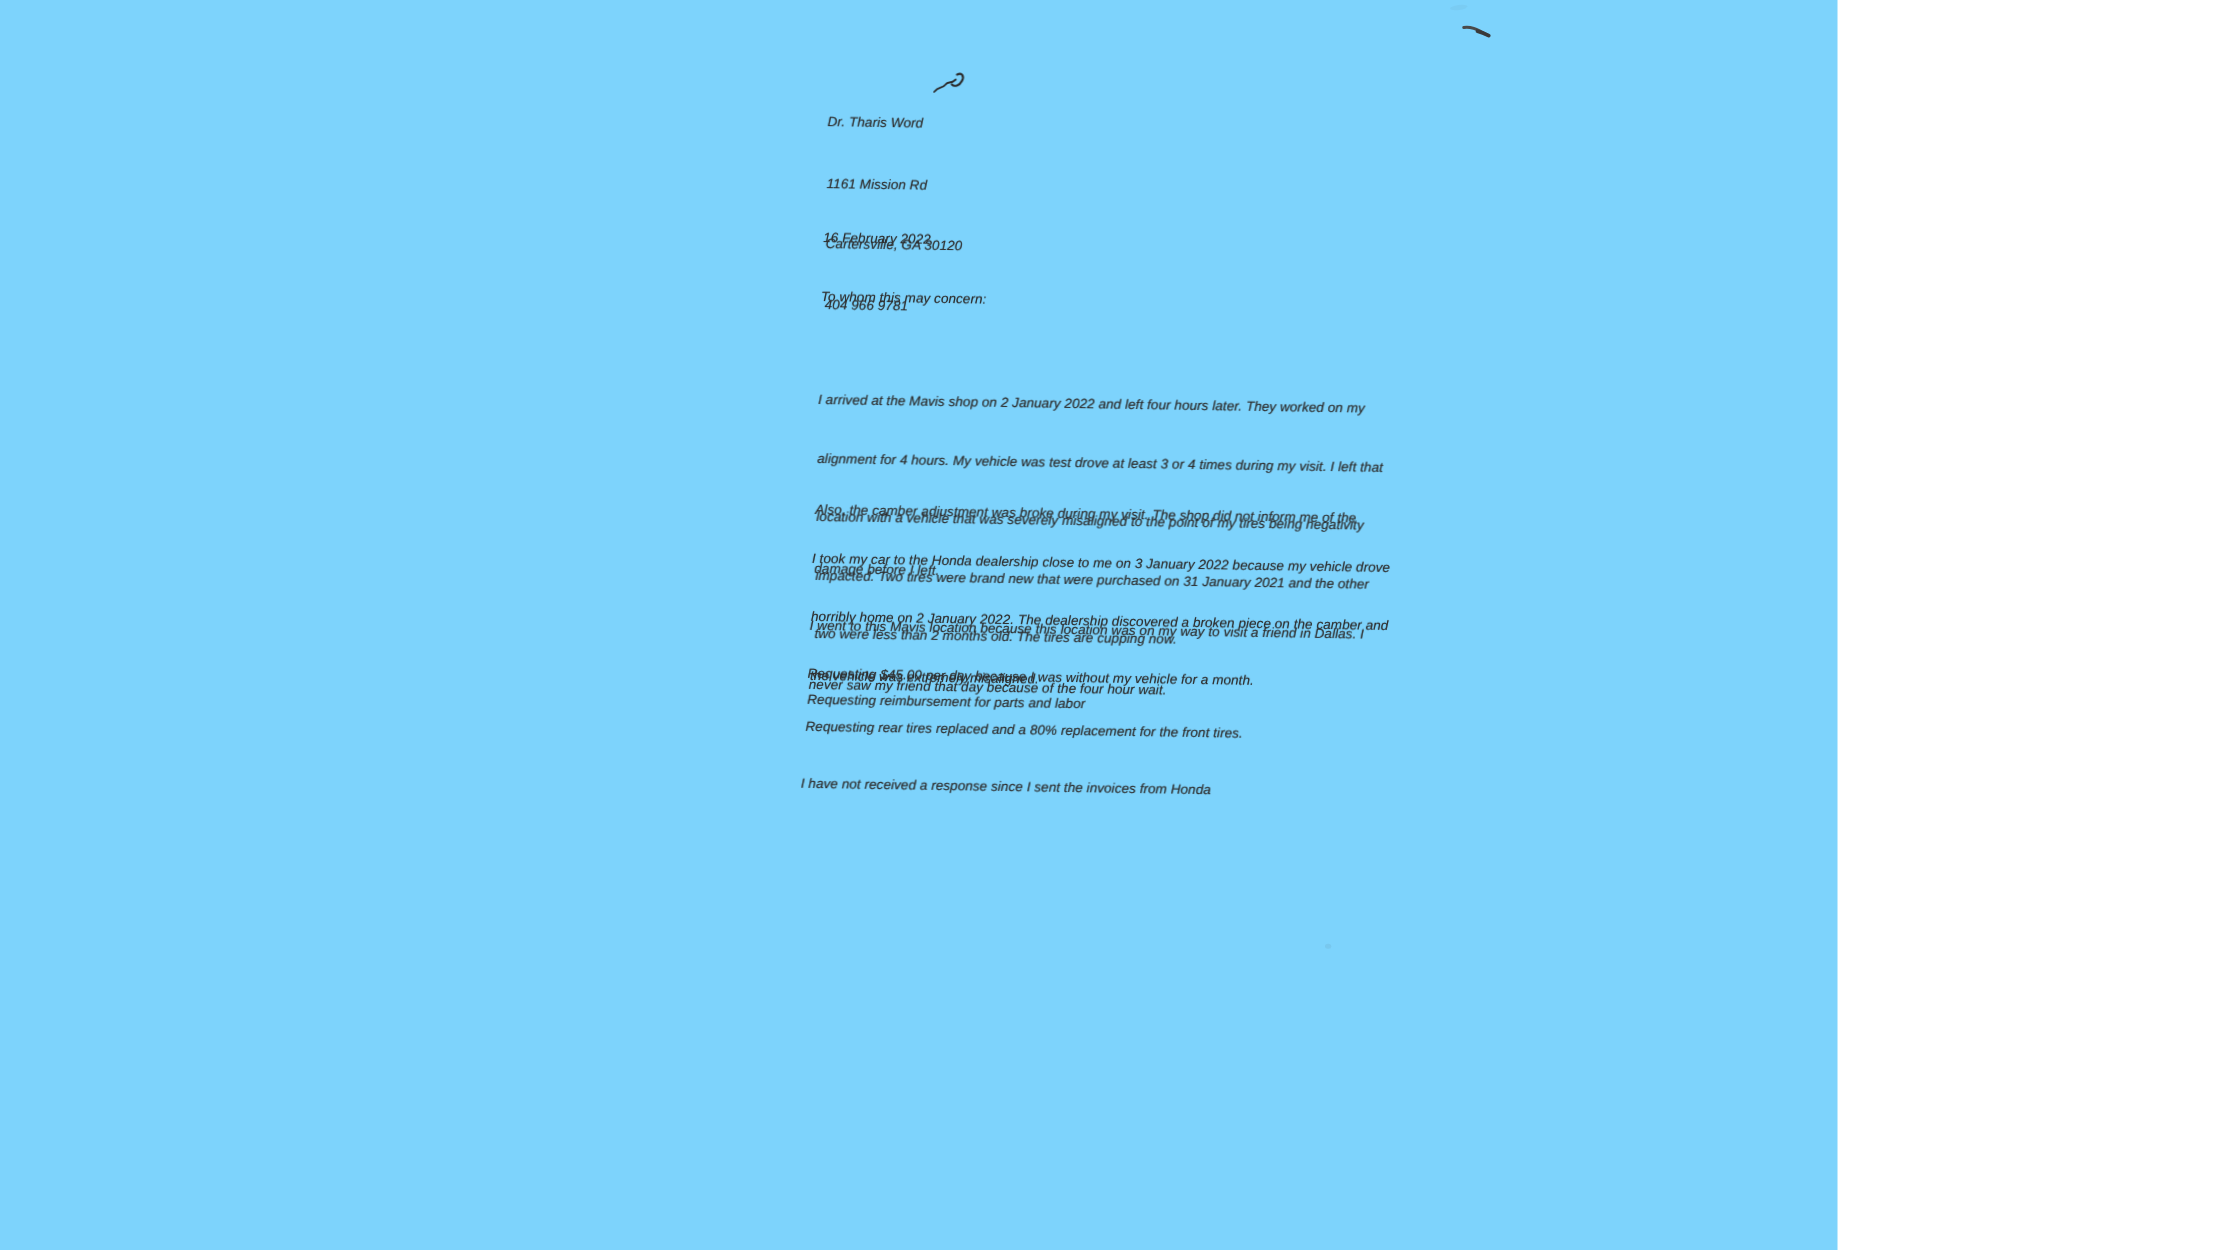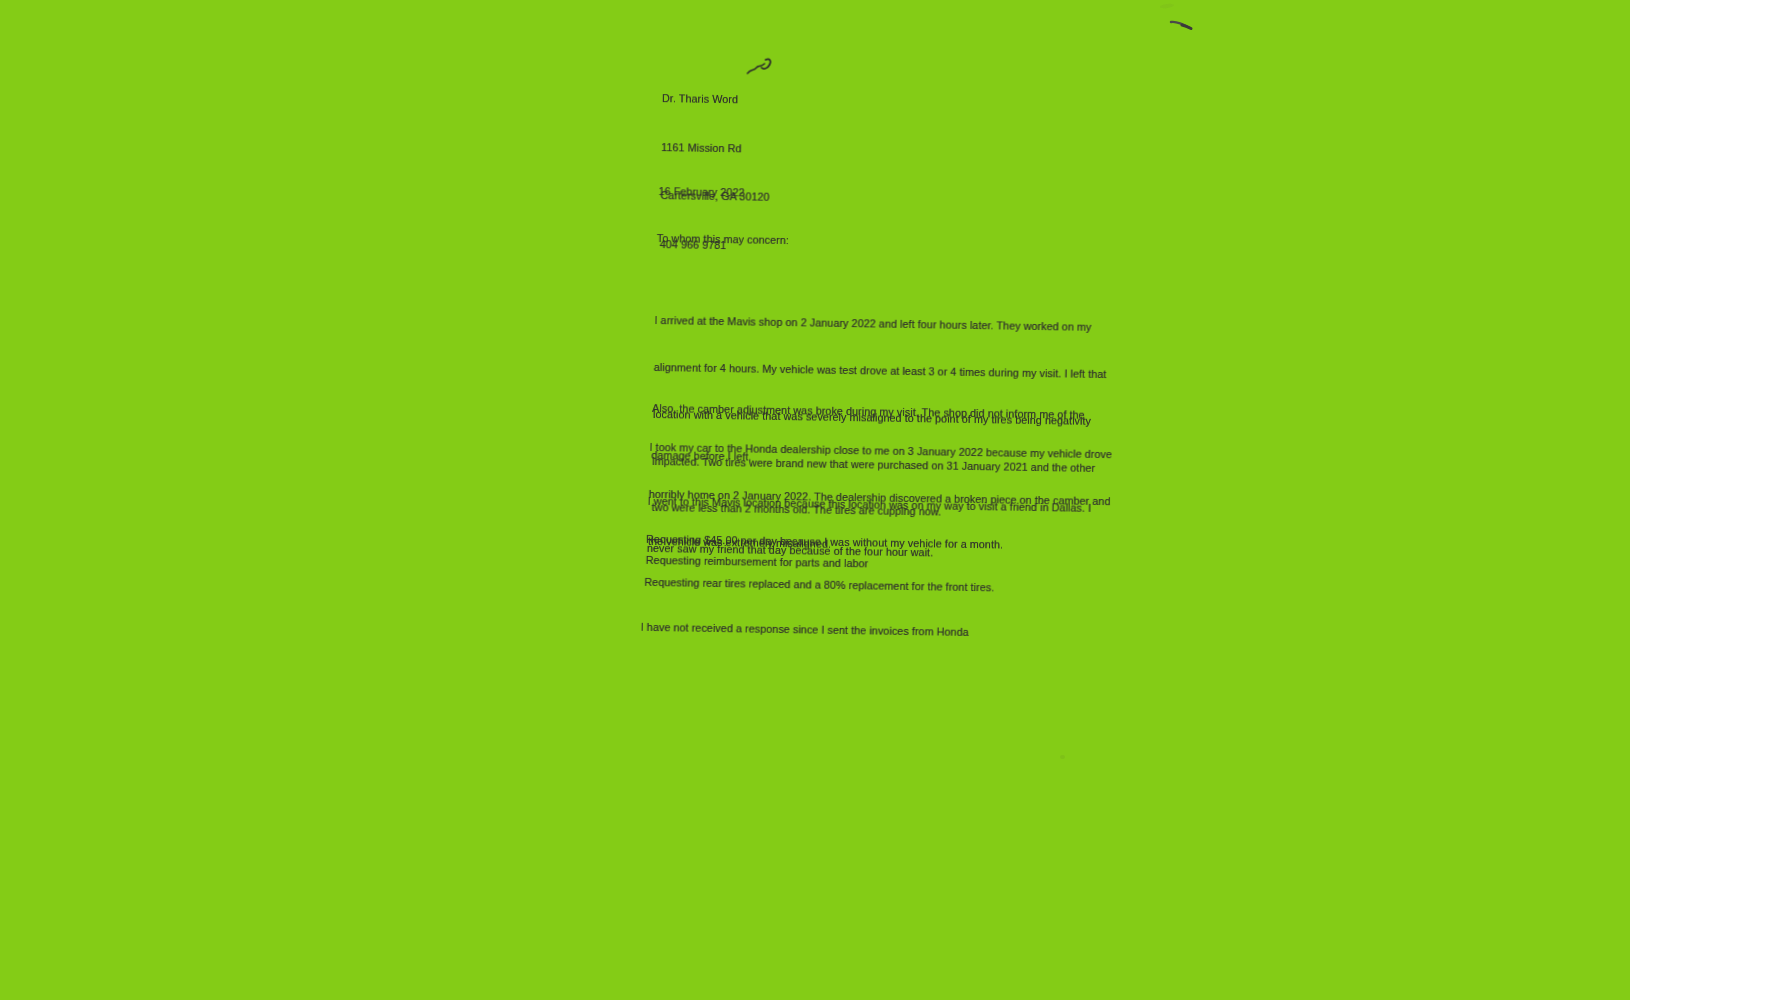--- a/index.html
+++ b/index.html
@@ -6,23 +6,24 @@
     margin: 0;
     padding: 0;
     width: 1778px;
     height: 1000px;
     background: #ffffff;
     overflow: hidden;
     font-family: "Liberation Sans", sans-serif;
   }
   .page {
     position: relative;
-    width: 1630px;
+    width: 1470px;
     height: 1000px;
-    background: #84cc16;
+    background: #7dd3fc;
+    font-style: italic;
   }
   .content {
     position: absolute;
     left: 0; top: 0;
     width: 1778px;
     height: 1000px;
     transform: rotate(0.9deg);
     transform-origin: 655px 290px;
     color: #2d2d2d;
     filter: blur(0.25px);

